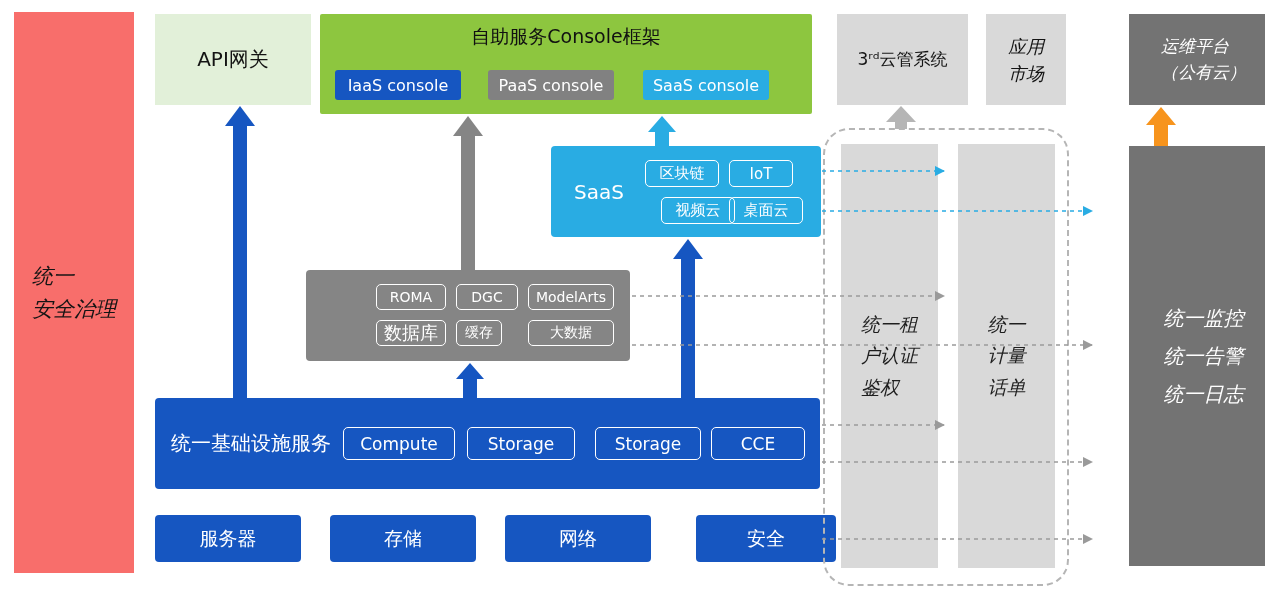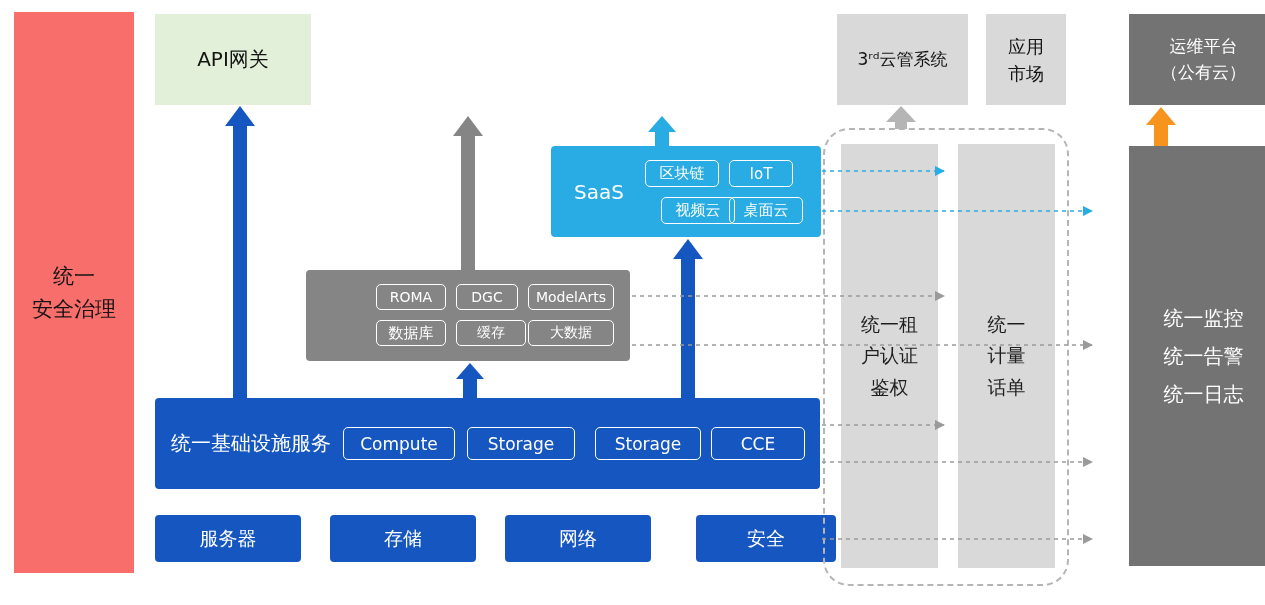--- a/index.html
+++ b/index.html
@@ -1,20 +1,20 @@
 <!DOCTYPE html>
 <html><head>
 <meta charset="utf-8">
 <style>
   html,body{margin:0;padding:0;background:#fff;}
   .canvas{position:relative;width:1265px;height:605px;background:#ffffff;
           font-family:"DejaVu Sans","Liberation Sans",sans-serif;overflow:hidden;}
   .abs{position:absolute;box-sizing:border-box;}
   .flex-c{display:flex;align-items:center;justify-content:center;}
-  .pre{white-space:pre-line;text-align:center;}
+  .pre{white-space:pre-line;font-style:italic;}
   .box-red{background:#f86e6b;color:#141414;line-height:1.55;}
   .box-lgreen{background:#e2f0d9;color:#141414;}
   .box-green{background:#8dc63f;border-radius:2px;}
   .box-lgray{background:#d9d9d9;color:#141414;}
   .box-orange{background:#737373;color:#ffffff;line-height:1.5;margin-left:28px;}
   .box-cyan{background:#29ace3;border-radius:4px;}
   .box-gray{background:#858585;border-radius:4px;}
   .box-blue{background:#1656c1;border-radius:4px;color:#ffffff;}
   .hw{background:#1656c1;border-radius:4px;color:#ffffff;font-size:19px;}
   .chip-solid{color:#ffffff;border-radius:3px;font-size:16px;}
@@ -29,20 +29,26 @@
 </head>
 <body>
 
 <div class="canvas">
 
   <div class="abs flex-c pre box-red" style="left:14px;top:12px;width:120px;height:561px;font-size:21px;">统一
 安全治理</div>
 
   <div class="abs flex-c box-lgreen" style="left:155px;top:14px;width:156px;height:91px;font-size:20px;">API网关</div>
 
+  <div class="abs box-green" style="left:320px;top:14px;width:492px;height:100px;">
+    <div class="abs" style="left:0;top:10px;width:100%;text-align:center;font-size:19px;color:#111;">自助服务Console框架</div>
+    <div class="abs flex-c chip-solid" style="left:15px;top:56px;width:126px;height:30px;background:#1656c1;">IaaS console</div>
+    <div class="abs flex-c chip-solid" style="left:168px;top:56px;width:126px;height:30px;background:#818181;">PaaS console</div>
+    <div class="abs flex-c chip-solid" style="left:323px;top:56px;width:126px;height:30px;background:#29ace3;">SaaS console</div>
+  </div>
 
   <div class="abs flex-c box-lgray" style="left:837px;top:14px;width:131px;height:91px;font-size:17px;">3ʳᵈ云管系统</div>
 
   <div class="abs flex-c pre box-lgray" style="left:986px;top:14px;width:80px;height:91px;font-size:18px;line-height:1.5;">应用
 市场</div>
 
   <div class="abs flex-c pre box-orange" style="left:1101px;top:14px;width:149px;height:91px;font-size:17px;">运维平台
 （公有云）</div>
 
   <div class="abs box-cyan" style="left:551px;top:146px;width:270px;height:91px;">
@@ -50,22 +56,22 @@
     <div class="abs flex-c chip-outline" style="left:94px;top:14px;width:74px;height:27px;">区块链</div>
     <div class="abs flex-c chip-outline" style="left:178px;top:14px;width:64px;height:27px;">IoT</div>
     <div class="abs flex-c chip-outline" style="left:110px;top:51px;width:74px;height:27px;">视频云</div>
     <div class="abs flex-c chip-outline" style="left:178px;top:51px;width:74px;height:27px;">桌面云</div>
   </div>
 
   <div class="abs box-gray" style="left:306px;top:270px;width:324px;height:91px;">
     <div class="abs flex-c chip-outline" style="left:70px;top:14px;width:70px;height:26px;font-size:14px;">ROMA</div>
     <div class="abs flex-c chip-outline" style="left:150px;top:14px;width:62px;height:26px;font-size:14px;">DGC</div>
     <div class="abs flex-c chip-outline" style="left:222px;top:14px;width:86px;height:26px;font-size:14px;">ModelArts</div>
-    <div class="abs flex-c chip-outline" style="left:70px;top:50px;width:70px;height:26px;font-size:15px;">数据库</div>
-    <div class="abs flex-c chip-outline" style="left:150px;top:50px;width:70px;height:26px;font-size:14px;">缓存</div>
+    <div class="abs flex-c chip-outline" style="left:70px;top:50px;width:70px;height:26px;font-size:18px;">数据库</div>
+    <div class="abs flex-c chip-outline" style="left:150px;top:50px;width:46px;height:26px;font-size:14px;">缓存</div>
     <div class="abs flex-c chip-outline" style="left:222px;top:50px;width:86px;height:26px;font-size:14px;">大数据</div>
   </div>
 
   <div class="abs box-blue" style="left:155px;top:398px;width:665px;height:91px;">
     <div class="abs flex-c" style="left:16px;top:0;height:100%;font-size:20px;color:#fff;">统一基础设施服务</div>
     <div class="abs flex-c chip-outline" style="left:188px;top:29px;width:112px;height:33px;font-size:17px;">Compute</div>
     <div class="abs flex-c chip-outline" style="left:312px;top:29px;width:108px;height:33px;font-size:17px;">Storage</div>
     <div class="abs flex-c chip-outline" style="left:440px;top:29px;width:106px;height:33px;font-size:17px;">Storage</div>
     <div class="abs flex-c chip-outline" style="left:556px;top:29px;width:94px;height:33px;font-size:17px;">CCE</div>
   </div>

